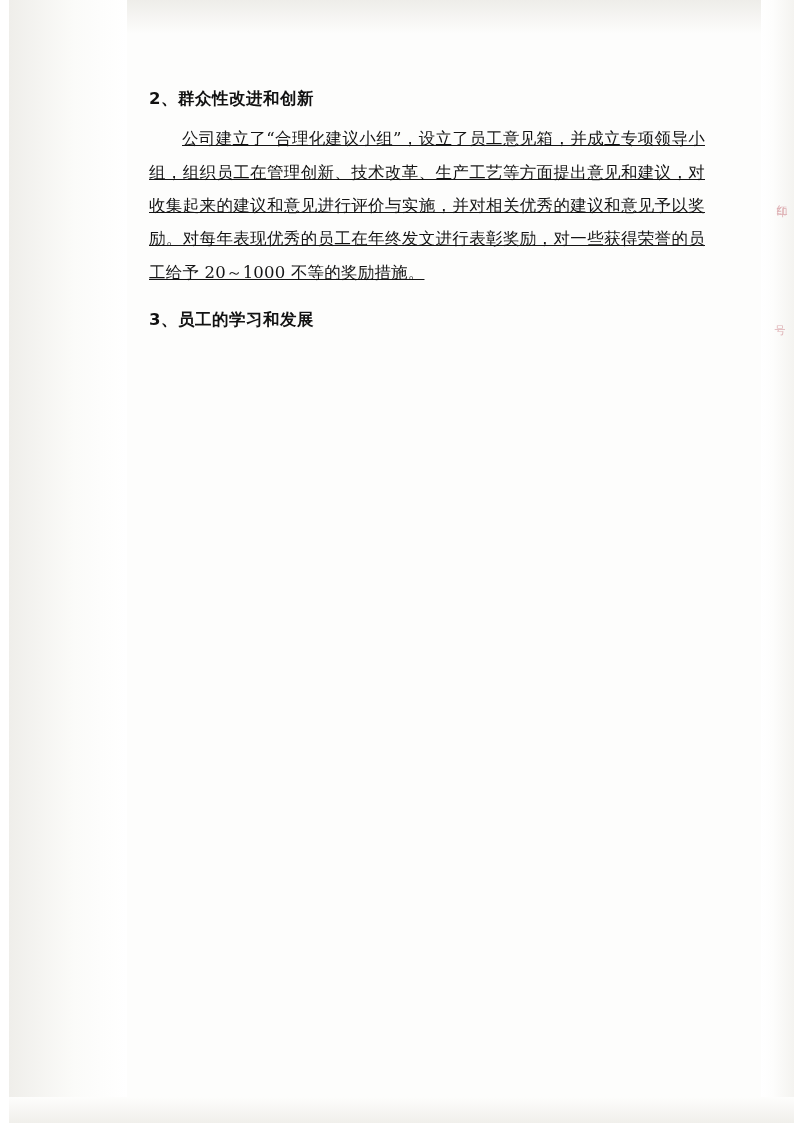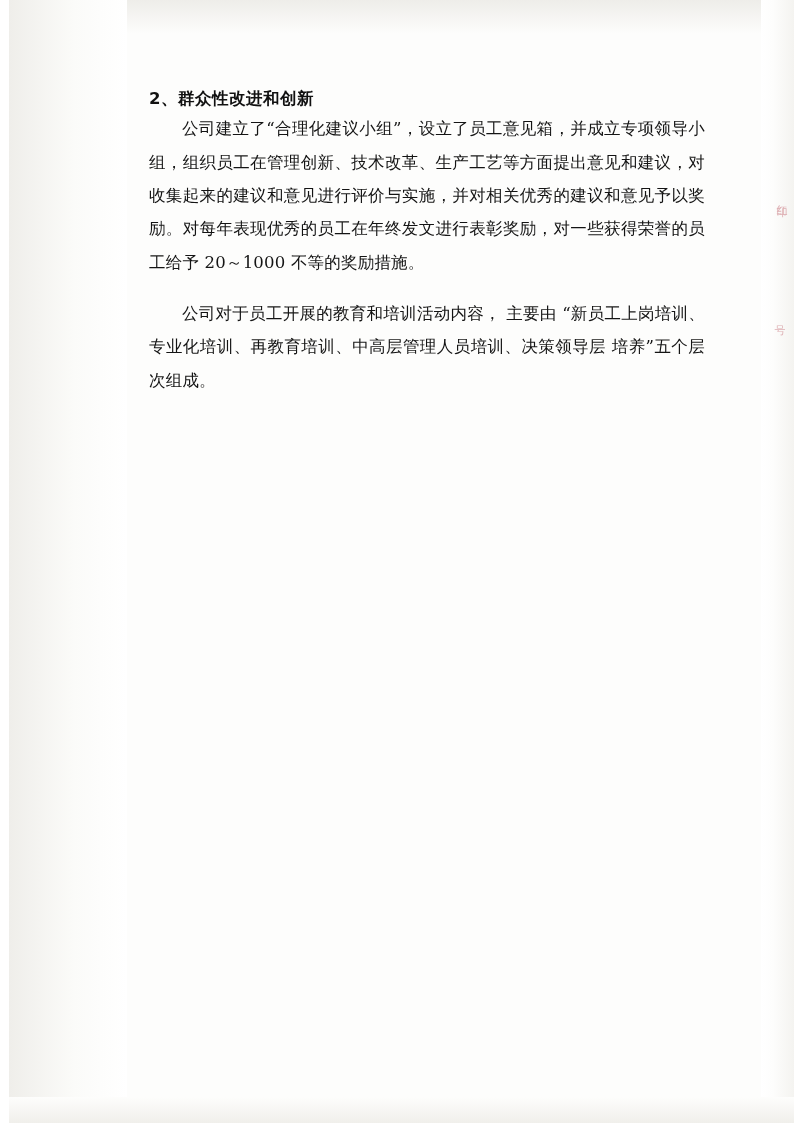--- a/index.html
+++ b/index.html
@@ -69,28 +69,29 @@
     letter-spacing: 0.5px;
     margin: 0;
     color: #111111;
     line-height: 1.6;
   }
 
   .heading-1 { margin-bottom: 24px; }
   .heading-2 { margin-top: 34px; margin-bottom: 22px; }
 
   p.para {
-    margin: 0 0 18px 0;
+    margin: 10px 0 18px 0;
     font-size: 16.5px;
     line-height: 2.02;
     text-align: justify;
     text-justify: inter-ideograph;
     text-indent: 2em;
     color: #141414;
     letter-spacing: 0.2px;
+    text-decoration: underline;
   }
 
   p.para:last-child { margin-bottom: 0; }
 
   
   .margin-mark {
     position: absolute;
     font-family: "DejaVu Sans", "Liberation Sans", sans-serif;
     color: #d9a3a8;
     font-size: 11px;
@@ -116,17 +117,17 @@
 
   <div class="margin-mark mark-a">红印</div>
   <div class="margin-mark mark-b">号</div>
 
   <div class="content">
 
     <h2 class="section-heading heading-1">2、群众性改进和创新</h2>
 
     <p class="para">公司建立了“合理化建议小组”，设立了员工意见箱，并成立专项领导小组，组织员工在管理创新、技术改革、生产工艺等方面提出意见和建议，对收集起来的建议和意见进行评价与实施，并对相关优秀的建议和意见予以奖励。对每年表现优秀的员工在年终发文进行表彰奖励，对一些获得荣誉的员工给予 20～1000 不等的奖励措施。</p>
 
+    <h2 class="section-heading heading-2">3、员工的学习和发展</h2>
 
-    <p class="para">公司对于员工开展的教育和培训活动内容， 主要由 “新员工上岗培训、专业化培训、再教育培训、中高层管理人员培训、决策领导层 培养”五个层次组成。</p>
 
   </div>
 </div>
 
 </body></html>

